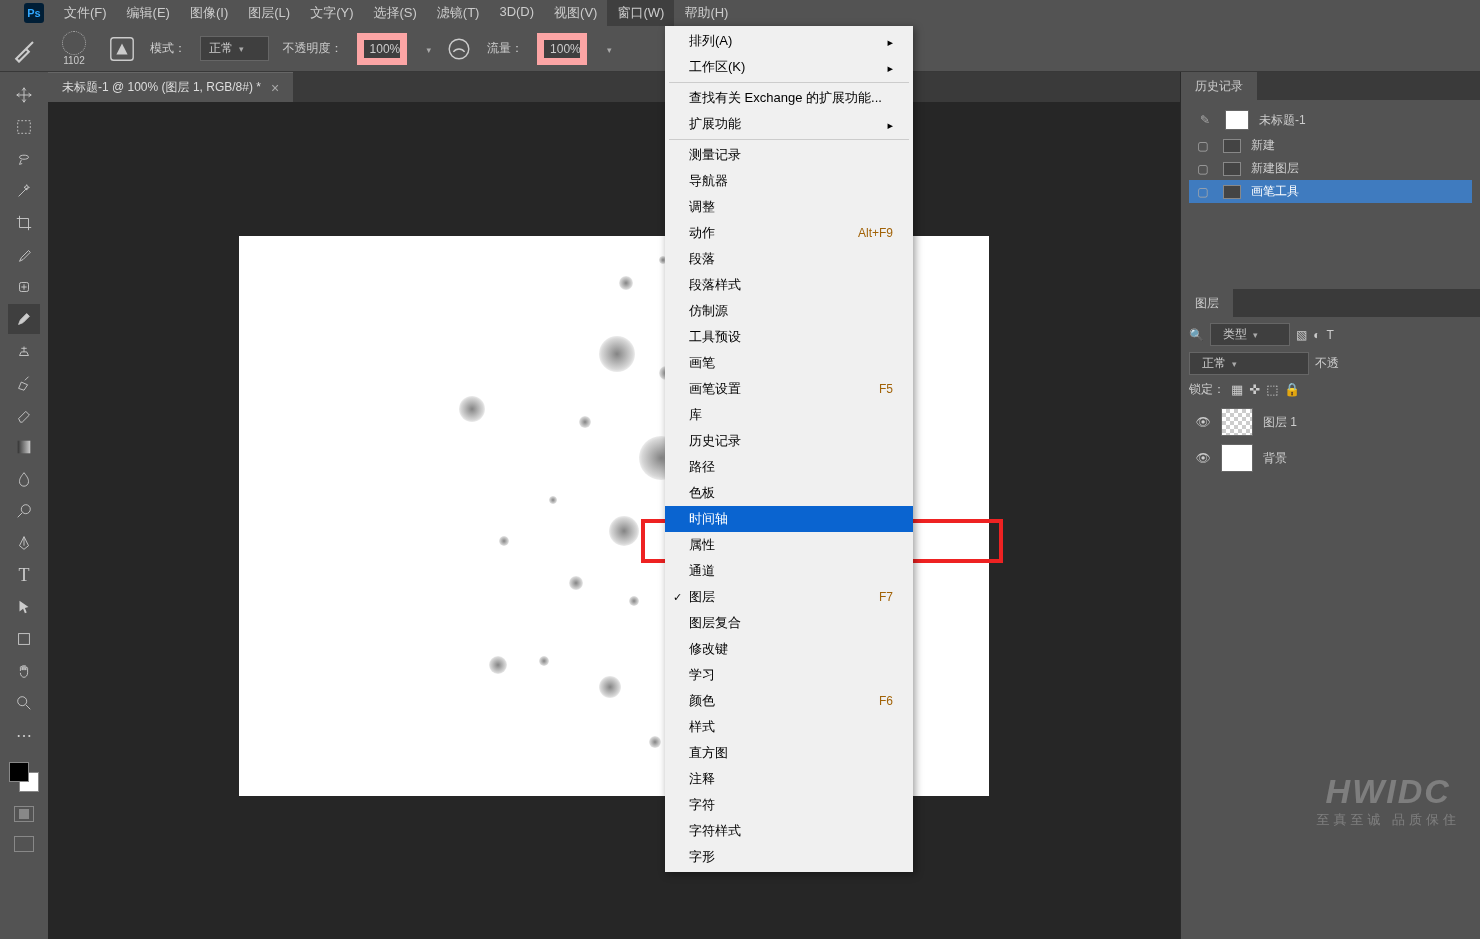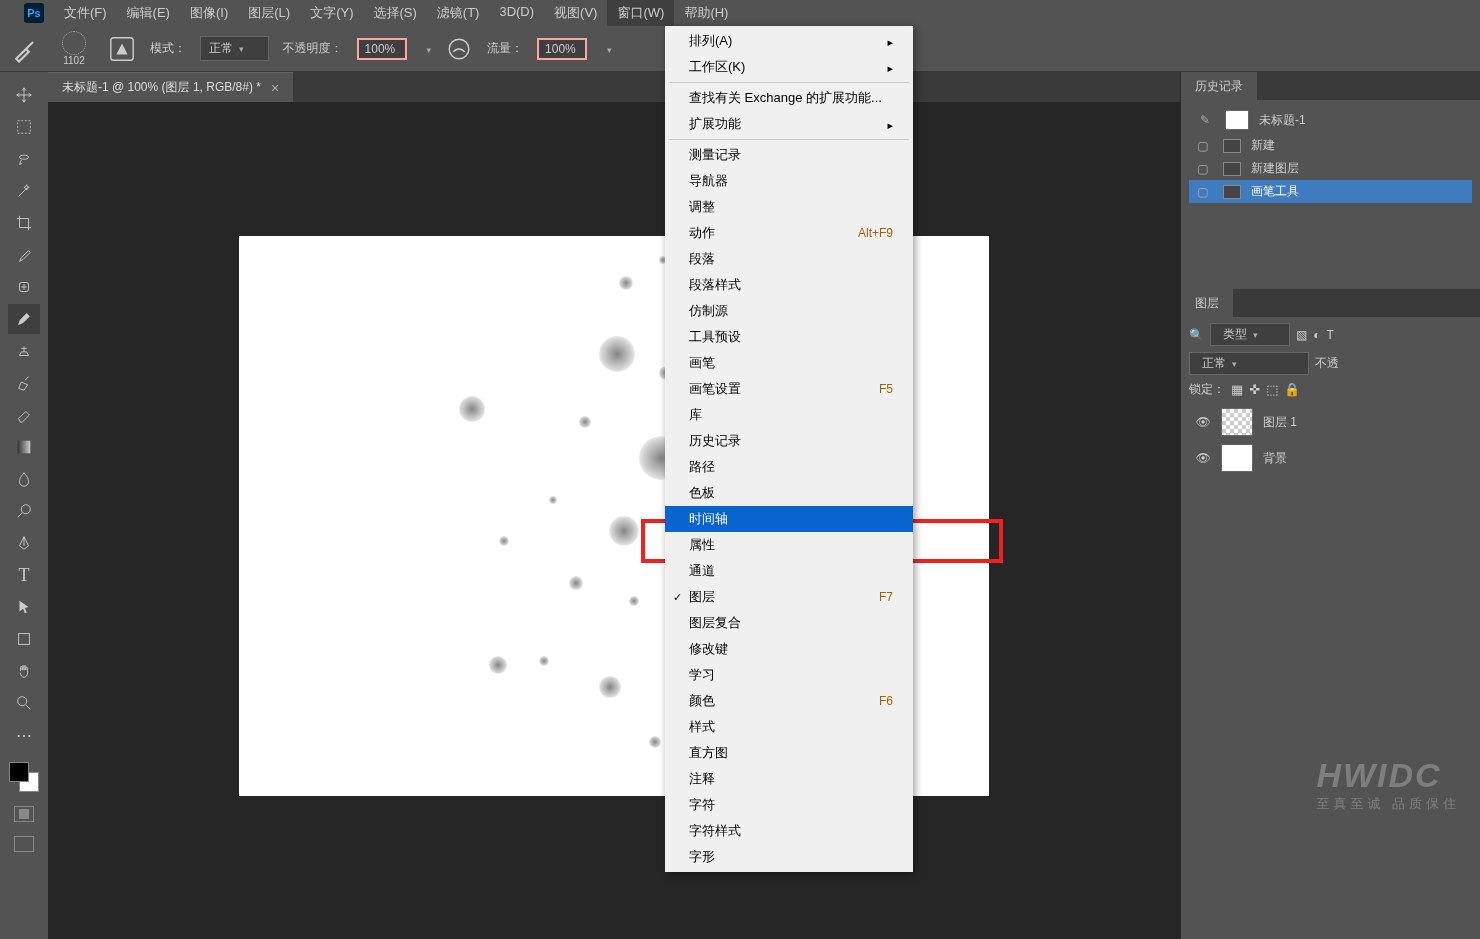--- a/index.html
+++ b/index.html
@@ -9,21 +9,21 @@
 .ps-icon { width: 20px; height: 20px; background: #001e36; color: #31a8ff; display: flex; align-items: center; justify-content: center; font-weight: bold; font-size: 11px; border-radius: 3px; margin-right: 10px; }
 .menu-item { padding: 4px 10px; cursor: default; }
 .menu-item.open { background: #3f3f3f; }
 
 .options-bar { height: 46px; background: #535353; border-bottom: 1px solid #383838; display: flex; align-items: center; padding: 0 12px; font-size: 12px; gap: 14px; }
 .opt-icon { width: 28px; height: 28px; display: flex; align-items: center; justify-content: center; }
 .brush-preview { width: 40px; height: 40px; display: flex; flex-direction: column; align-items: center; justify-content: center; }
 .dotted-circle { width: 24px; height: 24px; border: 1px dotted #aaa; border-radius: 50%; }
 .opt-label { color: #ccc; }
 .opt-dropdown { background: #3f3f3f; padding: 3px 24px 3px 8px; border: 1px solid #666; position: relative; }
-.opt-field { background: #3f3f3f; padding: 2px 6px; border: 2px solid #fca5a5; width: 50px; display: inline-block; }
+.opt-field { background: #3f3f3f; padding: 2px 6px; border: 7px solid #fca5a5; width: 50px; display: inline-block; }
 .chev::after { content: "▾"; font-size: 9px; margin-left: 6px; color: #aaa; }
 
 .main { position: absolute; top: 72px; left: 0; right: 0; bottom: 0; display: flex; }
 
 .toolbar { width: 48px; background: #535353; display: flex; flex-direction: column; align-items: center; padding-top: 8px; gap: 2px; }
 .tool { width: 32px; height: 30px; display: flex; align-items: center; justify-content: center; color: #ccc; font-size: 16px; position: relative; }
 .tool.active { background: #3f3f3f; }
 .tool svg { width: 18px; height: 18px; }
 .color-swatch { width: 30px; height: 30px; position: relative; margin-top: 10px; }
 .fg-color { width: 20px; height: 20px; background: #000; border: 1px solid #888; position: absolute; top: 0; left: 0; }
@@ -62,21 +62,21 @@
 .dd-item { padding: 4px 20px 4px 24px; display: flex; justify-content: space-between; align-items: center; position: relative; }
 .dd-item.hl { background: #0a64d0; color: #fff; }
 .dd-sep { height: 1px; background: #ccc; margin: 2px 4px; }
 .dd-arrow::after { content: "▸"; font-size: 11px; }
 .dd-check::before { content: "✓"; position: absolute; left: 8px; font-size: 11px; }
 .dd-shortcut { color: #a16207; font-size: 12px; }
 
 .red-box { position: absolute; border: 4px solid #ee2222; pointer-events: none; }
 .red-arrow { position: absolute; pointer-events: none; }
 
-.watermark { position: absolute; right: 20px; bottom: 126px; color: rgba(255,255,255,0.25); text-align: left; margin-left: 23px; }
+.watermark { position: absolute; right: 20px; bottom: 110px; color: rgba(255,255,255,0.25); text-align: center; margin-left: 23px; }
 .watermark .big { font-size: 34px; font-weight: bold; font-style: italic; letter-spacing: 2px; }
 .watermark .small { font-size: 13px; letter-spacing: 4px; }
 </style>
 </head>
 <body>
 
 <div class="topbar">
   <div class="ps-icon">Ps</div>
   <div id="menubar-items" style="display: flex;">
       <div class="menu-item">文件(F)</div>

